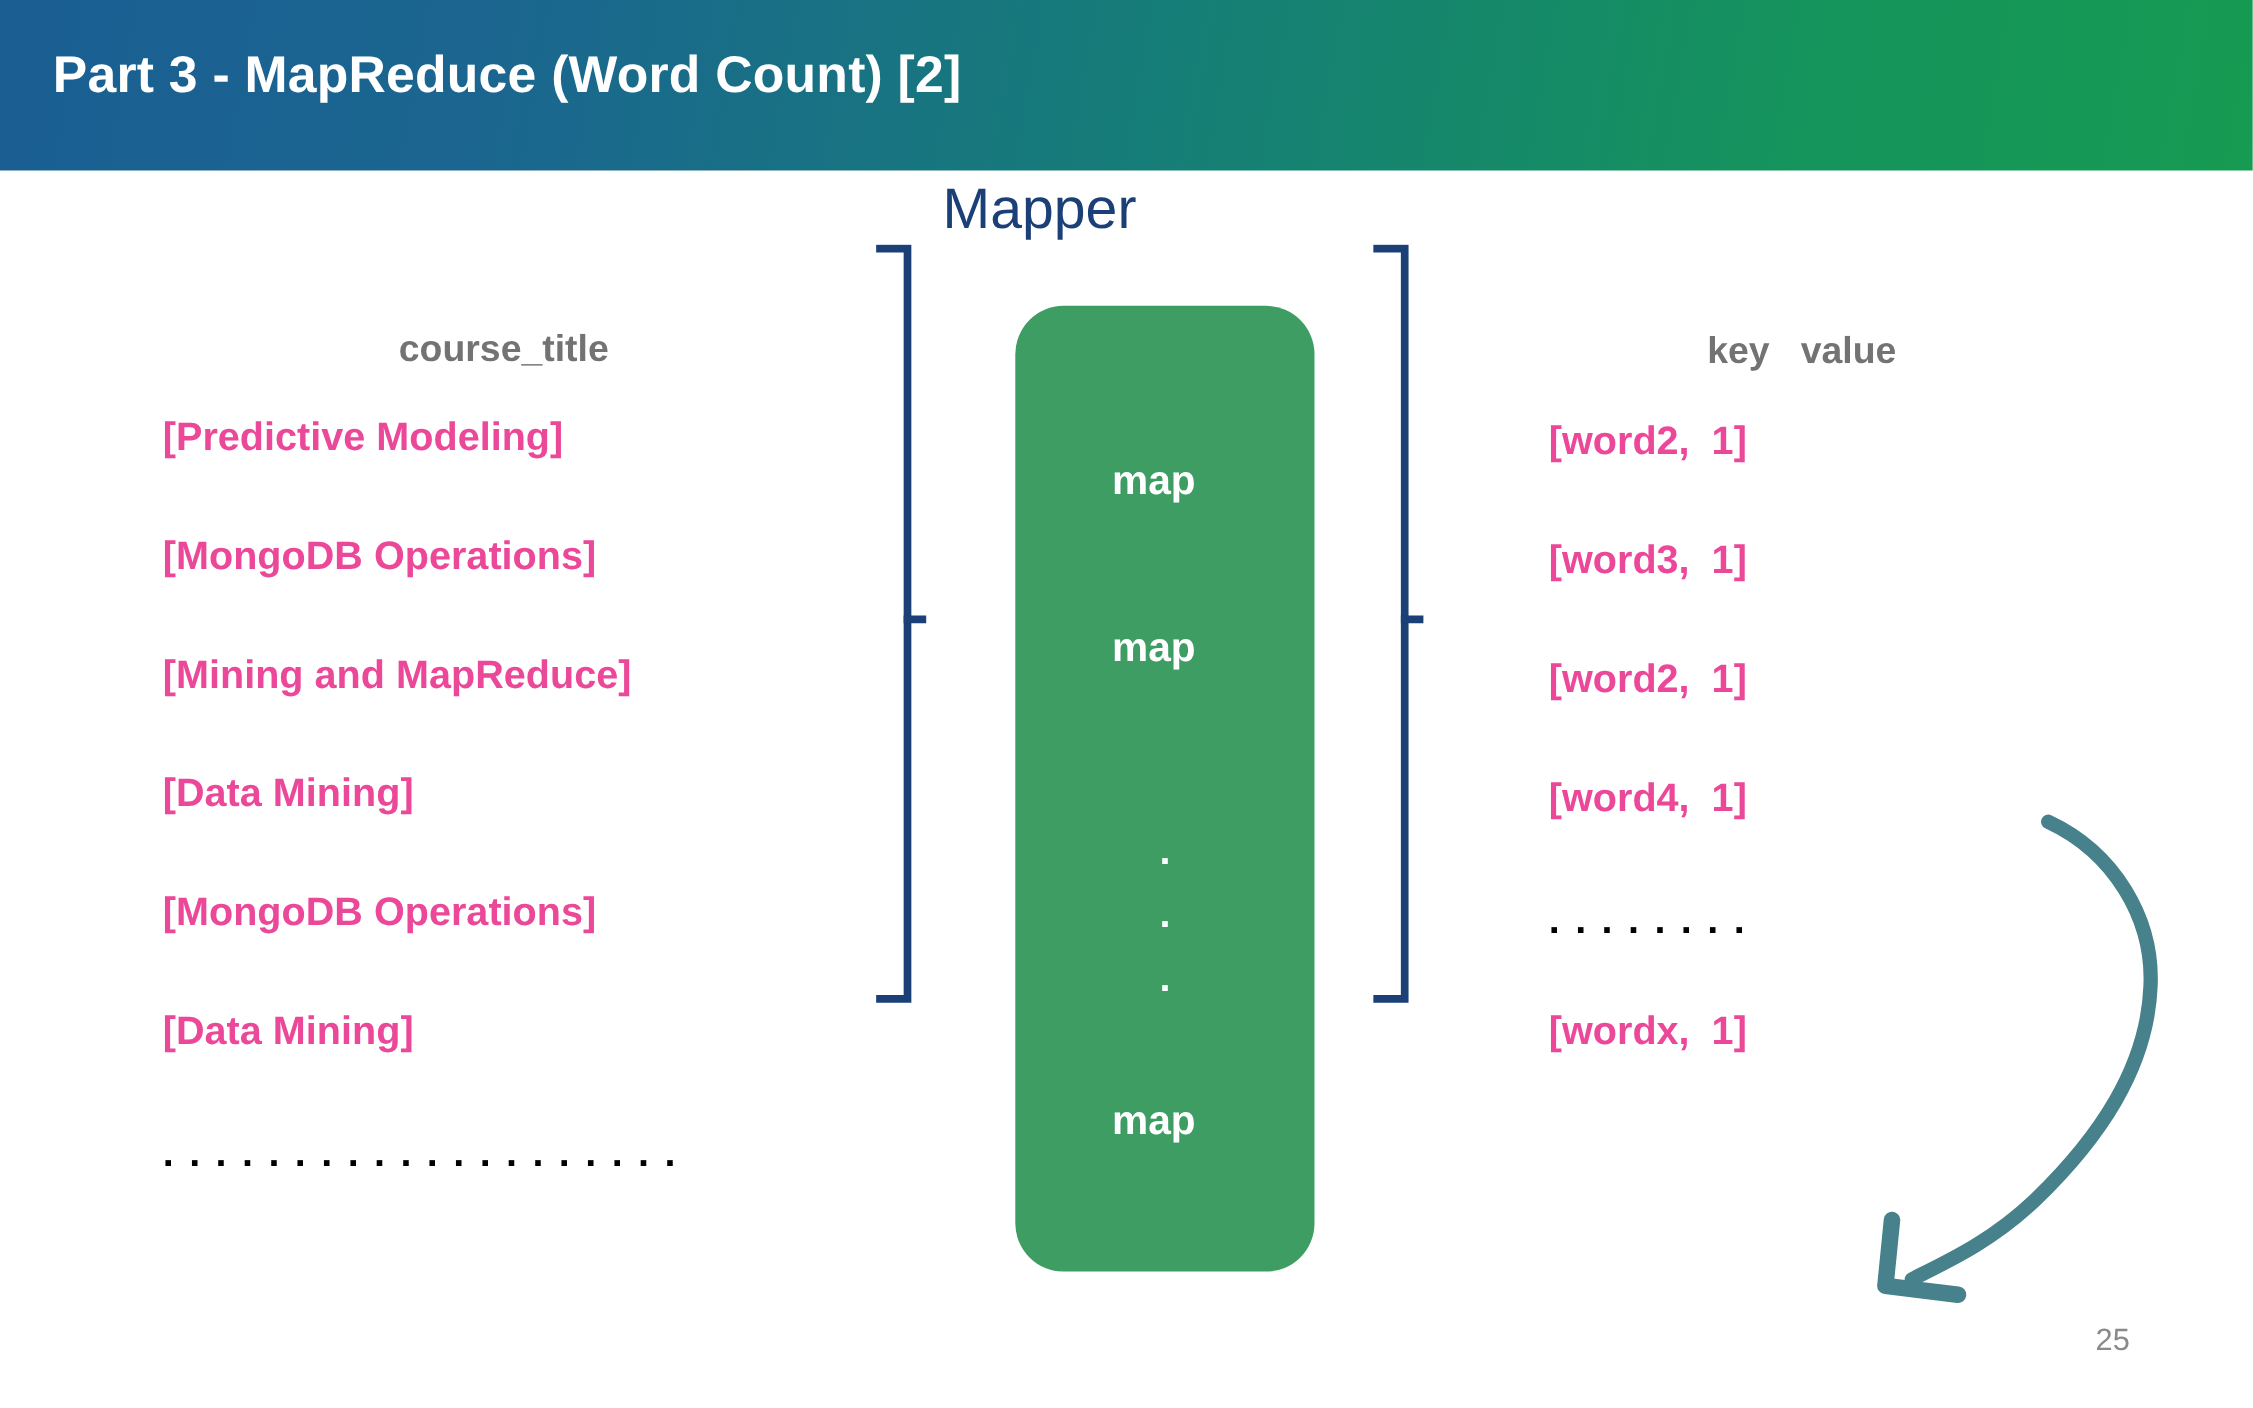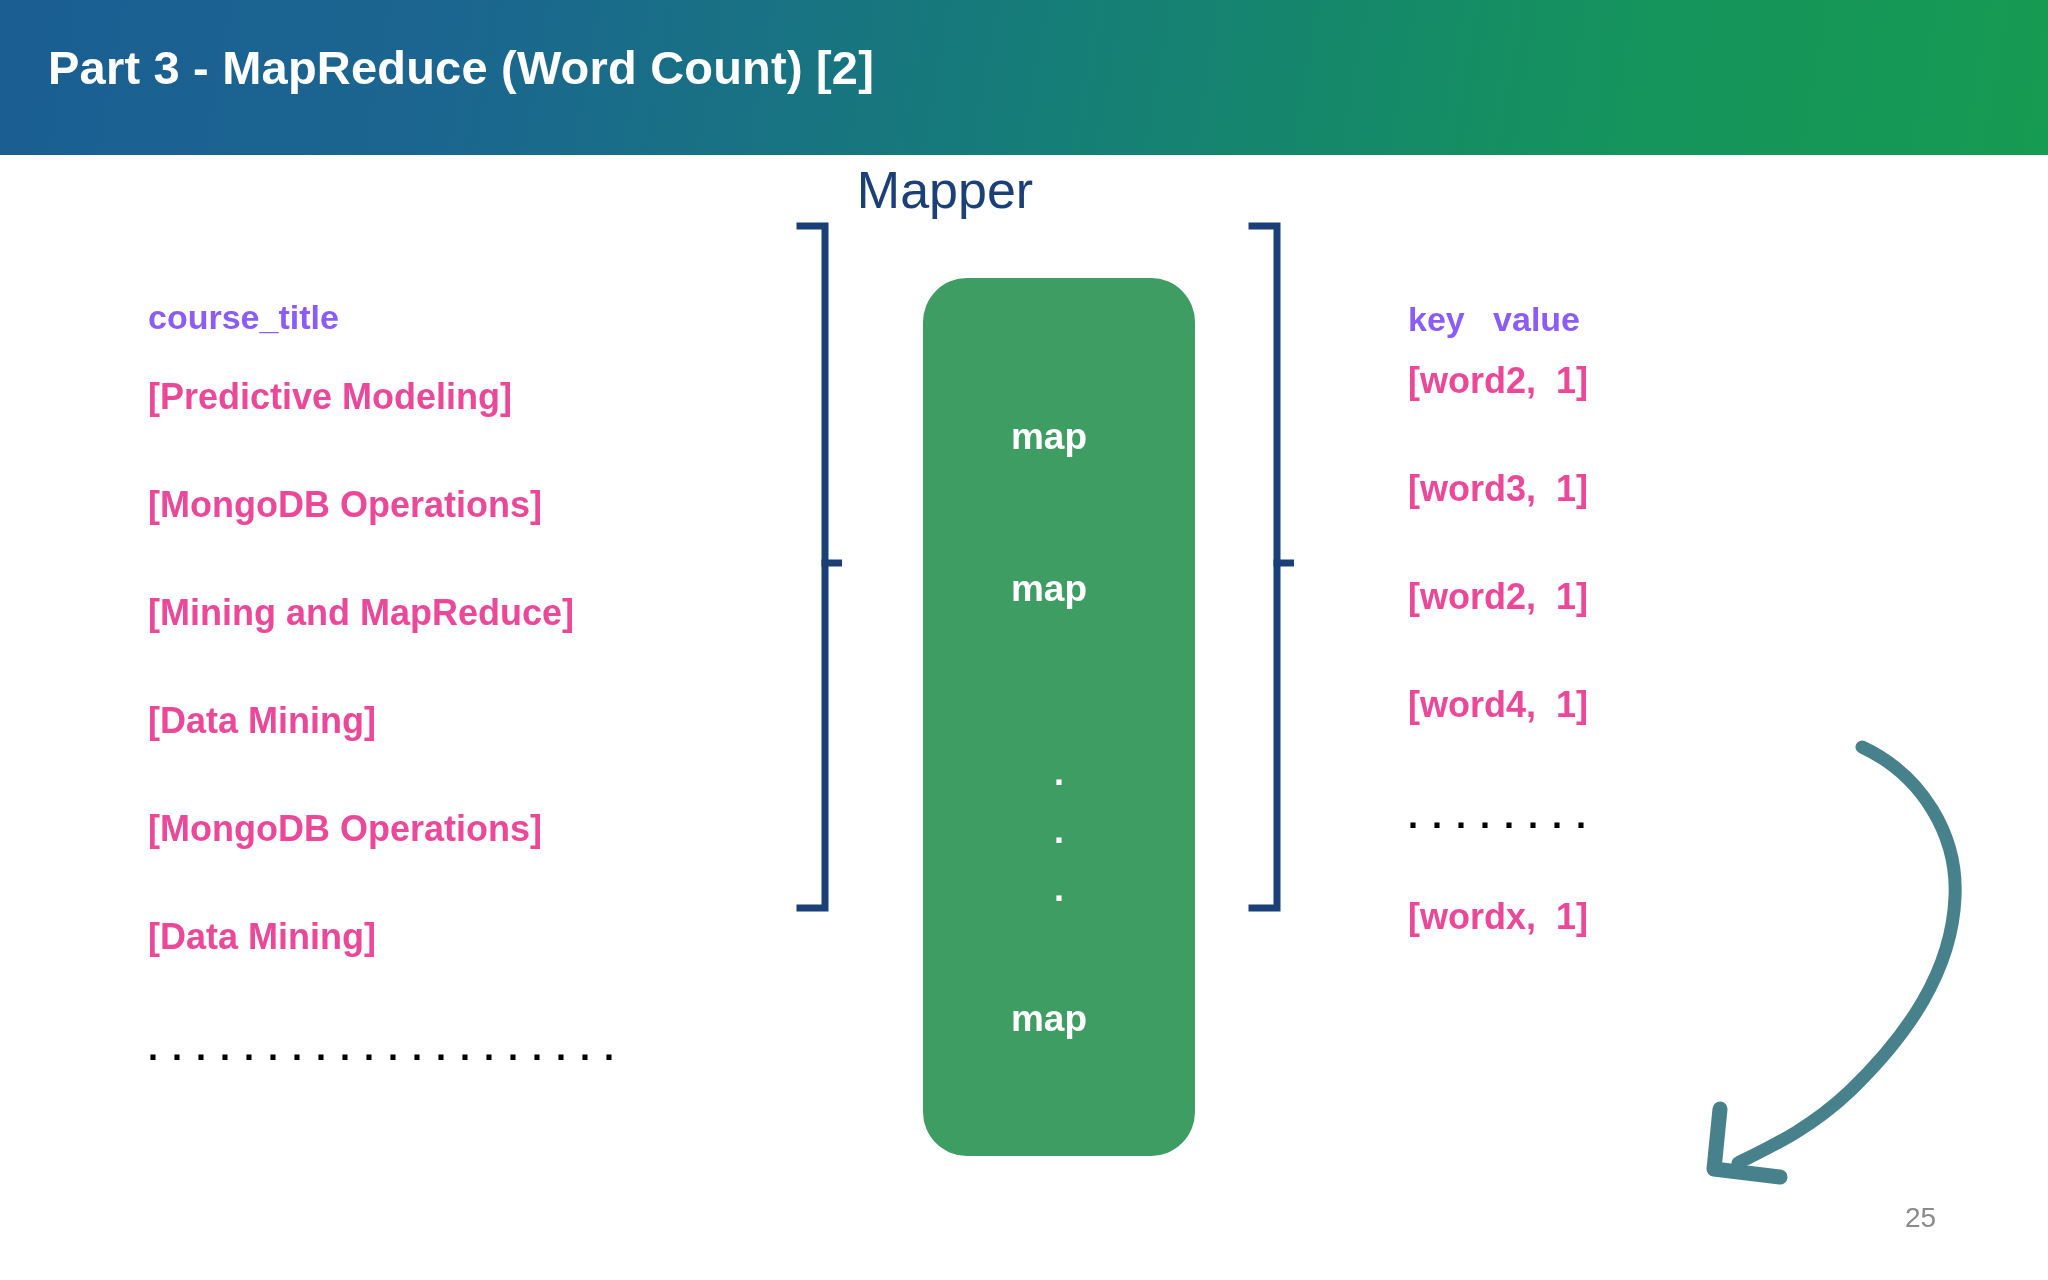--- a/index.html
+++ b/index.html
@@ -31,24 +31,25 @@
     top: 40px;
     font-size: 47px;
     font-weight: bold;
     color: #ffffff;
     letter-spacing: 0.2px;
     white-space: nowrap;
   }
 
   
   .col-head {
-    color: #8b5cf6;
+    color: #737373;
     font-weight: bold;
     font-size: 34px;
     white-space: pre;
+    text-align: center;
   }
   .col-item {
     color: #ec4899;
     font-weight: bold;
     font-size: 36px;
     white-space: pre;
   }
   .dot-row {
     color: #000000;
     font-weight: bold;
@@ -126,21 +127,21 @@
   #vdot-2 { top: 535px; }
   #vdot-3 { top: 593px; }
 
   
   #right-column {
     position: absolute;
     left: 1408px;
     top: 300px;
     width: 460px;
   }
-  #right-column .col-head { display: block; margin-bottom: 24px; }
+  #right-column .col-head { display: block; margin-bottom: 44px; }
   #right-column .col-item { display: block; margin-bottom: 72px; line-height: 1.0; }
   #right-column .dot-row  { display: block; margin-bottom: 62px; }
 
   
   #hand-arrow {
     position: absolute;
     left: 1690px;
     top: 735px;
     width: 300px;
     height: 470px;

